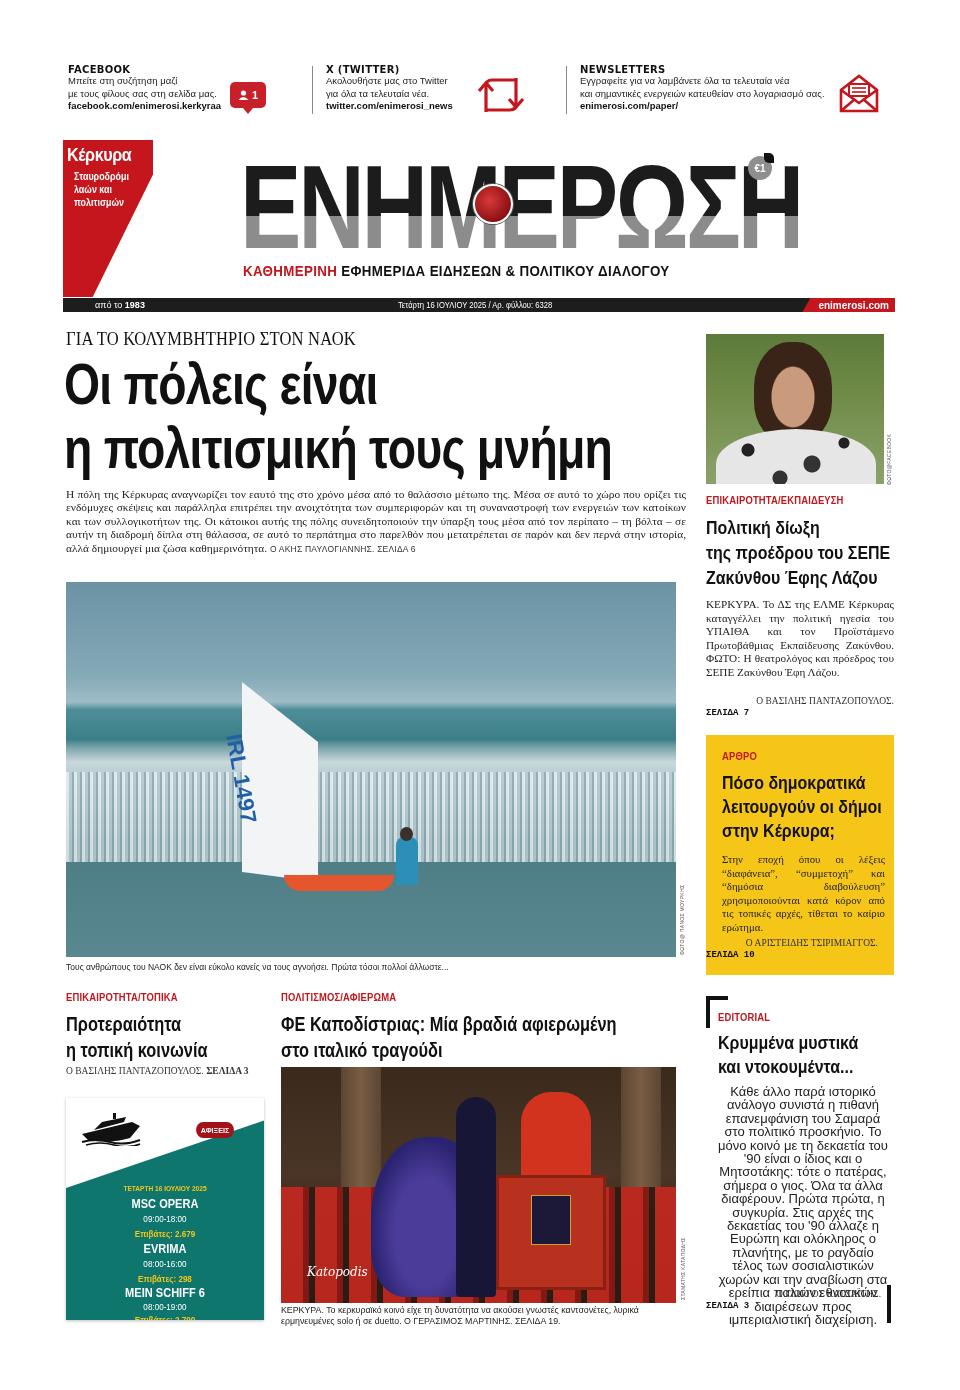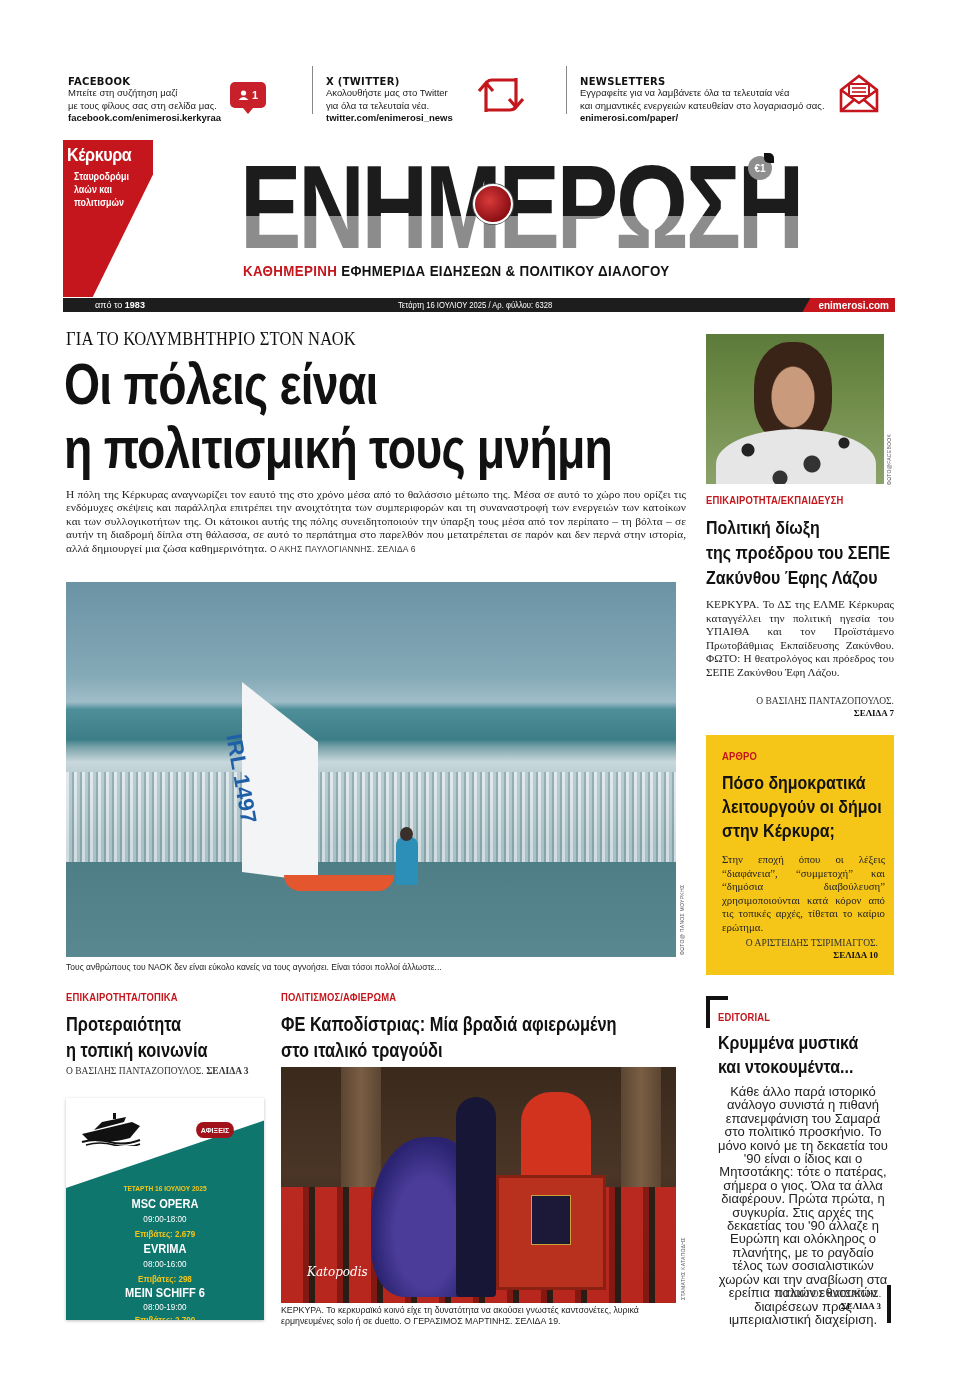--- a/index.html
+++ b/index.html
@@ -2,21 +2,21 @@
 <html><head>
 <meta charset="utf-8">
 <style>
   * { box-sizing: border-box; margin: 0; padding: 0; }
   html, body { width: 960px; height: 1390px; background: #ffffff; overflow: hidden; }
   body { font-family: "Liberation Sans", sans-serif; color: #111; position: relative; }
 
   .abs { position: absolute; }
 
   
-  .promo { top: 64px; height: 56px; margin-top: 12px; }
+  .promo { top: 64px; height: 56px; }
   .promo-title { font-family: "DejaVu Sans", sans-serif; font-weight: bold; font-size: 10px; letter-spacing: 0.3px; color: #111; }
   .promo-text { font-size: 9.5px; line-height: 12.5px; color: #222; }
   .promo-link { font-size: 9.5px; font-weight: bold; color: #111; }
   .promo-sep { width: 1px; background: #888; top: 66px; height: 48px; }
 
   .fb-badge { left: 230px; top: 82px; width: 36px; height: 26px; background: #c8202a; border-radius: 5px; color: #fff; font-size: 11px; font-weight: bold; display: flex; align-items: center; justify-content: center; gap: 3px; }
   .fb-badge::after { content: ""; position: absolute; left: 13px; bottom: -6px; border-left: 5px solid transparent; border-right: 5px solid transparent; border-top: 6px solid #c8202a; }
 
   
   .kerkyra-tab { left: 63px; top: 140px; width: 90px; height: 157px; background: #c4161c; clip-path: polygon(0 0, 100% 0, 100% 22%, 33% 100%, 0 100%); }
@@ -64,21 +64,21 @@
   .portrait { left: 706px; top: 334px; width: 178px; height: 150px; overflow: hidden;
     background: linear-gradient(to bottom, #5c7a3a 0%, #6f8b47 40%, #8aa26a 100%); }
   .portrait-face { position: absolute; left: 48px; top: 8px; width: 78px; height: 100px; border-radius: 45% 45% 40% 40%; background: radial-gradient(ellipse at 50% 55%, #c99a7c 0 38%, #3a2418 40% 100%); }
   .portrait-shirt { position: absolute; left: 10px; top: 95px; width: 160px; height: 70px; border-radius: 50% 50% 0 0;
     background: radial-gradient(circle at 20% 30%, #222 0 6px, transparent 7px), radial-gradient(circle at 60% 50%, #333 0 8px, transparent 9px), radial-gradient(circle at 80% 20%, #222 0 5px, transparent 6px), radial-gradient(circle at 40% 70%, #333 0 7px, transparent 8px), #e6e6e6; }
 
   .section-label { font-weight: bold; font-size: 11.5px; color: #c4161c; letter-spacing: 0.2px; transform: scaleX(0.82); transform-origin: left; white-space: nowrap; }
   .side-head { font-weight: bold; font-size: 19px; line-height: 25px; color: #111; transform: scaleX(0.84); transform-origin: left top; white-space: nowrap; }
   .side-body { font-family: "Liberation Serif", serif; font-size: 11.2px; line-height: 13.5px; text-align: justify; color: #222; }
   .side-byline { font-family: "Liberation Serif", serif; font-size: 9.5px; text-align: right; color: #333; }
-  .side-page { font-family: Liberation Serif, serif; font-size: 9px; font-weight: bold; text-align: right; color: #111; }
+  .side-page { font-family: Liberation Mono, monospace; font-size: 9px; font-weight: bold; text-align: left; color: #111; }
 
   .yellow-box { left: 706px; top: 735px; width: 188px; height: 240px; background: #f5c518; }
 
   .editorial-bracket-top { left: 706px; top: 996px; width: 22px; height: 32px; border-left: 4px solid #111; border-top: 4px solid #111; }
   .editorial-bracket-bot { left: 887px; top: 1285px; width: 4px; height: 38px; background: #111; }
   .editorial-body { left: 718px; top: 1085px; width: 170px; font-size: 13px; line-height: 13.4px; color: #222; text-align: center; }
 
   
   .cruise-card { left: 66px; top: 1098px; width: 198px; height: 222px; background: #0f766e; overflow: hidden; box-shadow: 0 1px 3px rgba(0,0,0,0.25); }
   .cruise-white { position: absolute; left: 0; top: 0; width: 100%; height: 90px; background: #fff; clip-path: polygon(0 0, 100% 0, 100% 25%, 0 100%); }
@@ -188,21 +188,21 @@
 
 <div class="abs photo-sail">
   <div class="wall-fall"></div>
   <div class="sail-box"></div>
   <div class="sail-letters">IRL 1497</div>
   <div class="boat"></div>
   <div class="sailor"></div>
   <div class="sailor-head"></div>
 </div>
 <div class="abs credit-v" style="left:679px;top:860px;height:95px;">ΦΩΤΟ@ ΠΑΝΟΣ ΜΟΥΡΚΗΣ</div>
-<div class="abs photo-caption" style="left:66px;top:962px;">Τους ανθρώπους του ΝΑΟΚ δεν είναι εύκολο κανείς να τους αγνοήσει. Είναι τόσοι πολλοί άλλωστε...</div>
+<div class="abs photo-caption" style="left:66px;top:962px;">Τους ανθρώπους του ΝΑΟΚ δεν είναι εύκολο κανείς να τους αγνοήσει. Πρώτα τόσοι πολλοί άλλωστε...</div>
 
 <div class="abs portrait">
   <div class="portrait-face"></div>
   <div class="portrait-shirt"></div>
 </div>
 <div class="abs credit-v" style="left:886px;top:425px;height:60px;">ΦΩΤΟ@FACEBOOK</div>
 
 <div class="abs section-label" style="left:706px;top:494px;">ΕΠΙΚΑΙΡΟΤΗΤΑ/ΕΚΠΑΙΔΕΥΣΗ</div>
 <div class="abs side-head" style="left:706px;top:515px;">
   <div>Πολιτική δίωξη</div>

